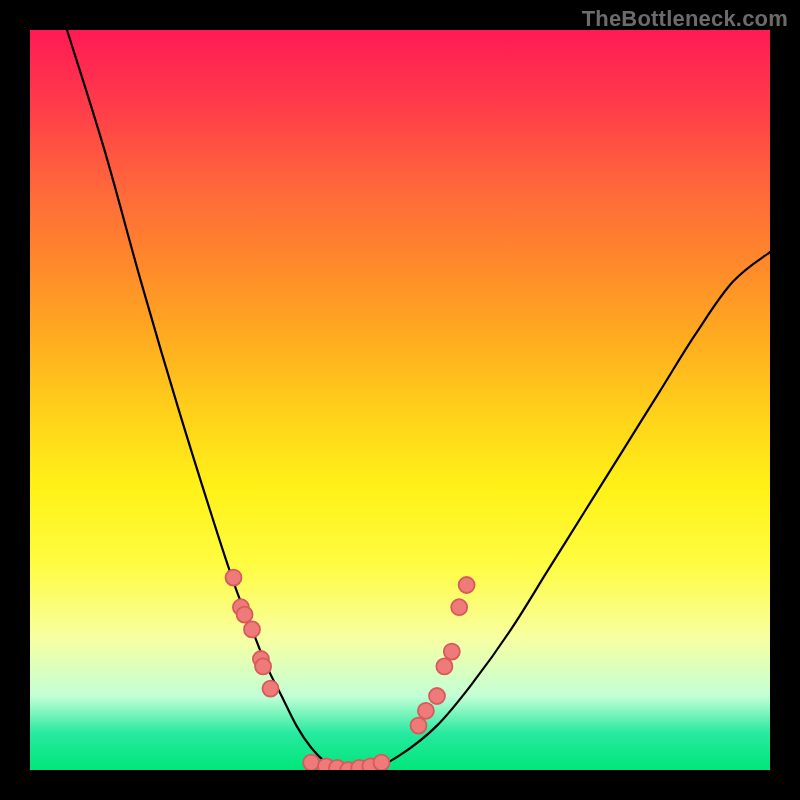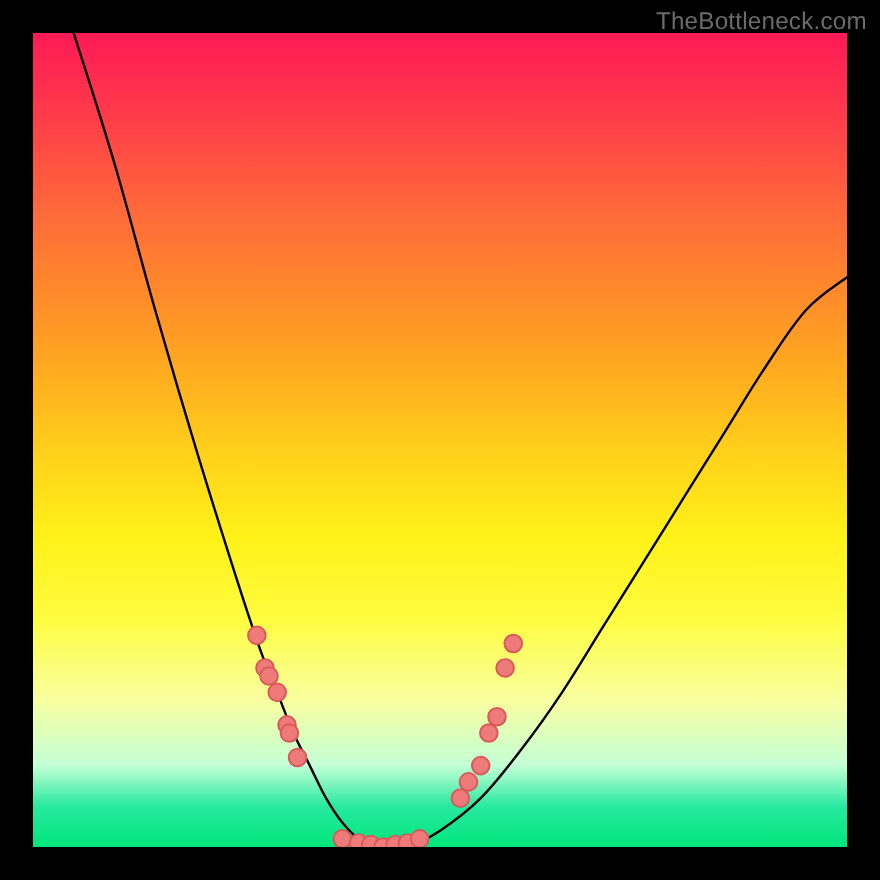--- a/index.html
+++ b/index.html
@@ -37,21 +37,21 @@
       #28e9a0 95%,
       #00e67a 100%
     );
   }
   .watermark {
     position: absolute;
     top: 6px;
     right: 12px;
     color: #6b6b6b;
     font-size: 22px;
-    font-weight: 400;
+    font-weight: 700;
     letter-spacing: 0.2px;
     user-select: none;
   }
   svg.overlay {
     position: absolute;
     left: 0;
     top: 0;
     width: 740px;
     height: 740px;
   }

